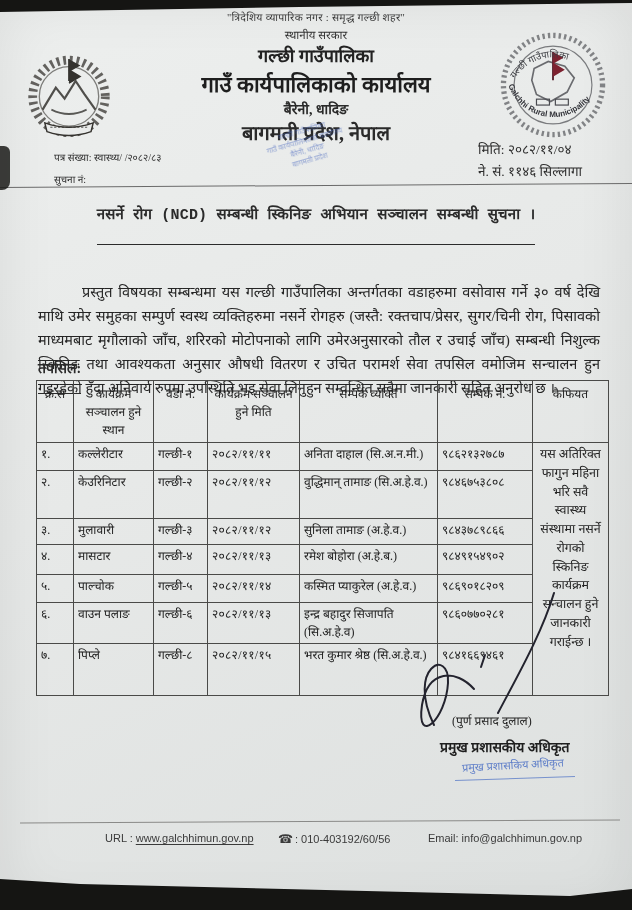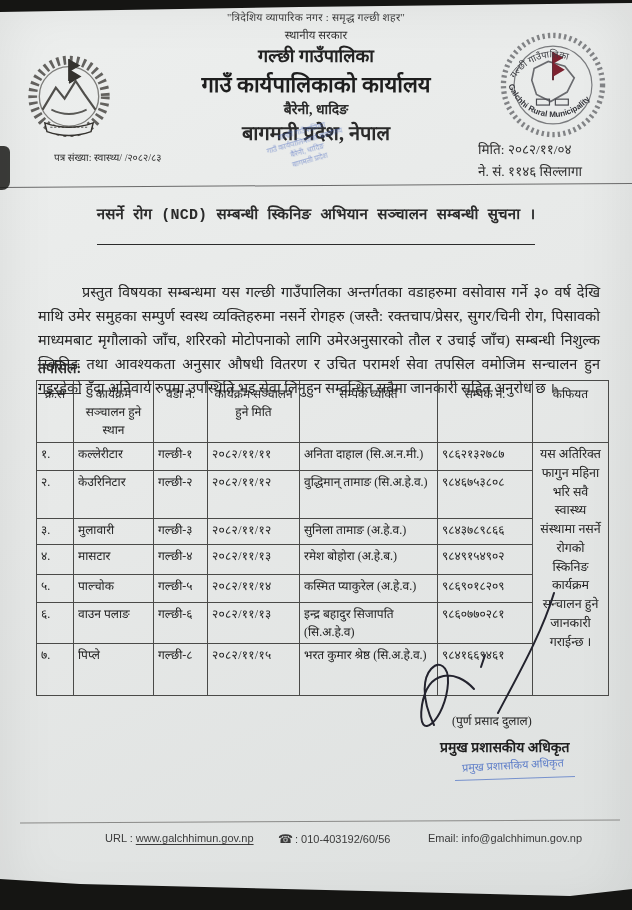--- a/index.html
+++ b/index.html
@@ -109,20 +109,21 @@
     <text font-size="8" fill="#3c3d42" font-family="Liberation Serif, serif">
       <textPath href="#arcTopR" startOffset="12%">गल्छी गाउँपालिका</textPath>
     </text>
     <text font-size="6.8" fill="#33343a" font-weight="bold" font-family="Liberation Sans, sans-serif">
       <textPath href="#arcBotR" startOffset="4%">Galchhi Rural Municipality</textPath>
     </text>
   </svg>
 
   <div class="abs meta-left">
     <div>पत्र संख्या: स्वास्थ्य/ /२०८२/८३</div>
+    <div>सुचना नं:</div>
   </div>
   <div class="abs meta-right">
     <div>मिति: २०८२/११/०४</div>
     <div>ने. सं. ११४६ सिल्लागा</div>
   </div>
   <div class="abs center-stamp">
     <div>गल्छी गाउँपालिका</div>
     <div>गाउँ कार्यपालिकाको कार्यालय</div>
     <div>बैरेनी, धादिङ</div>
     <div>बागमती प्रदेश</div>

